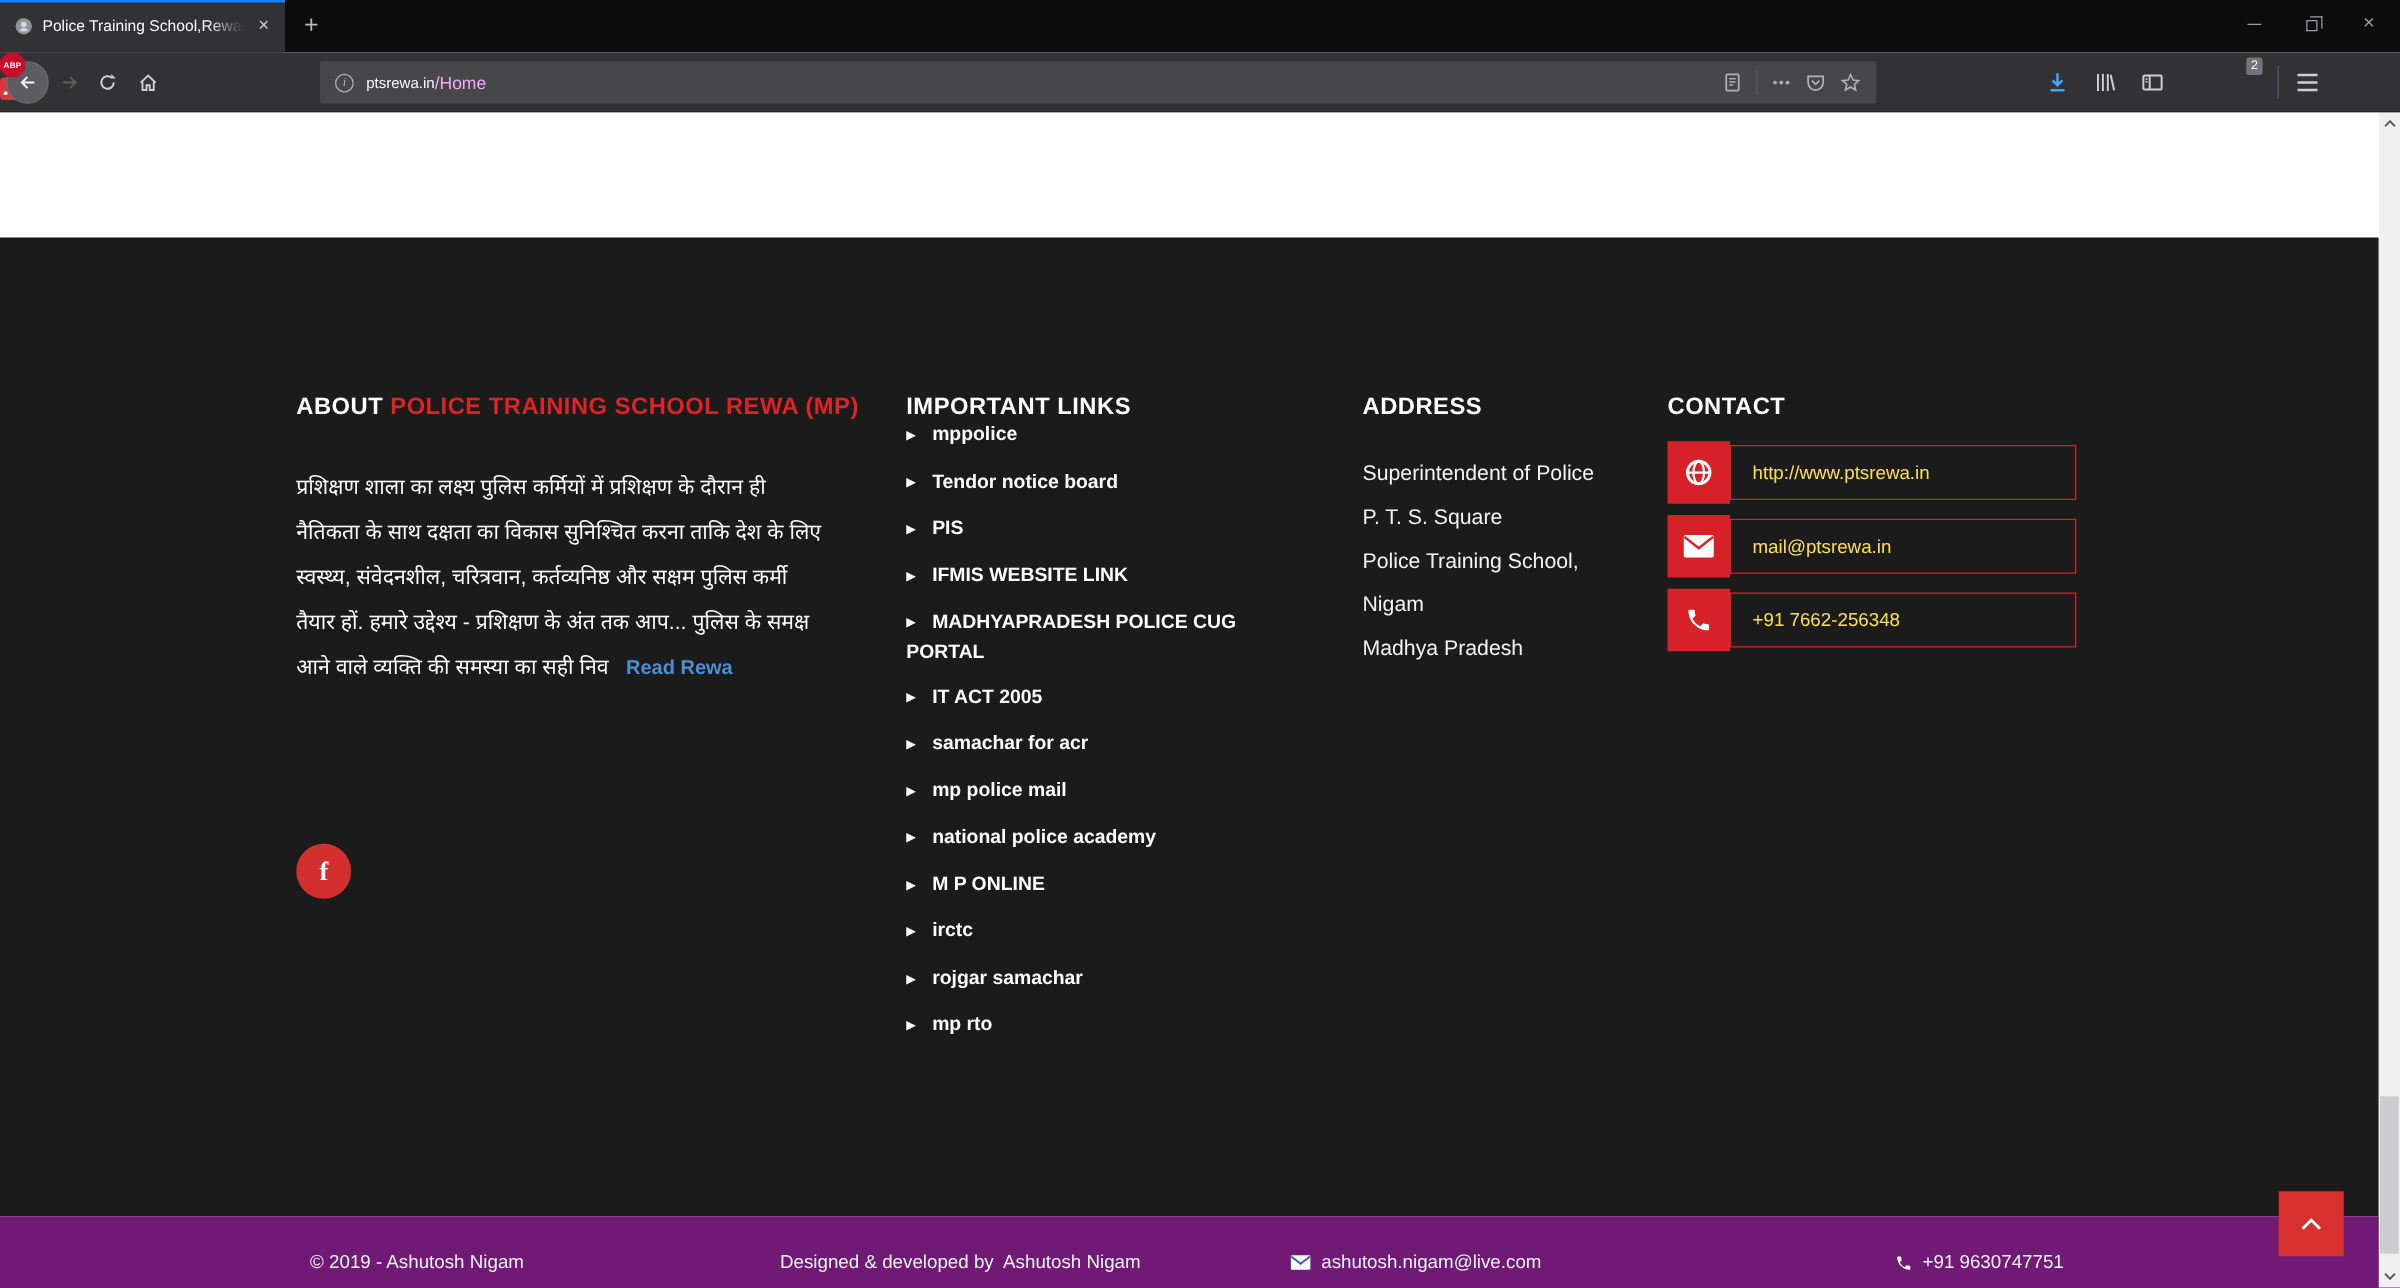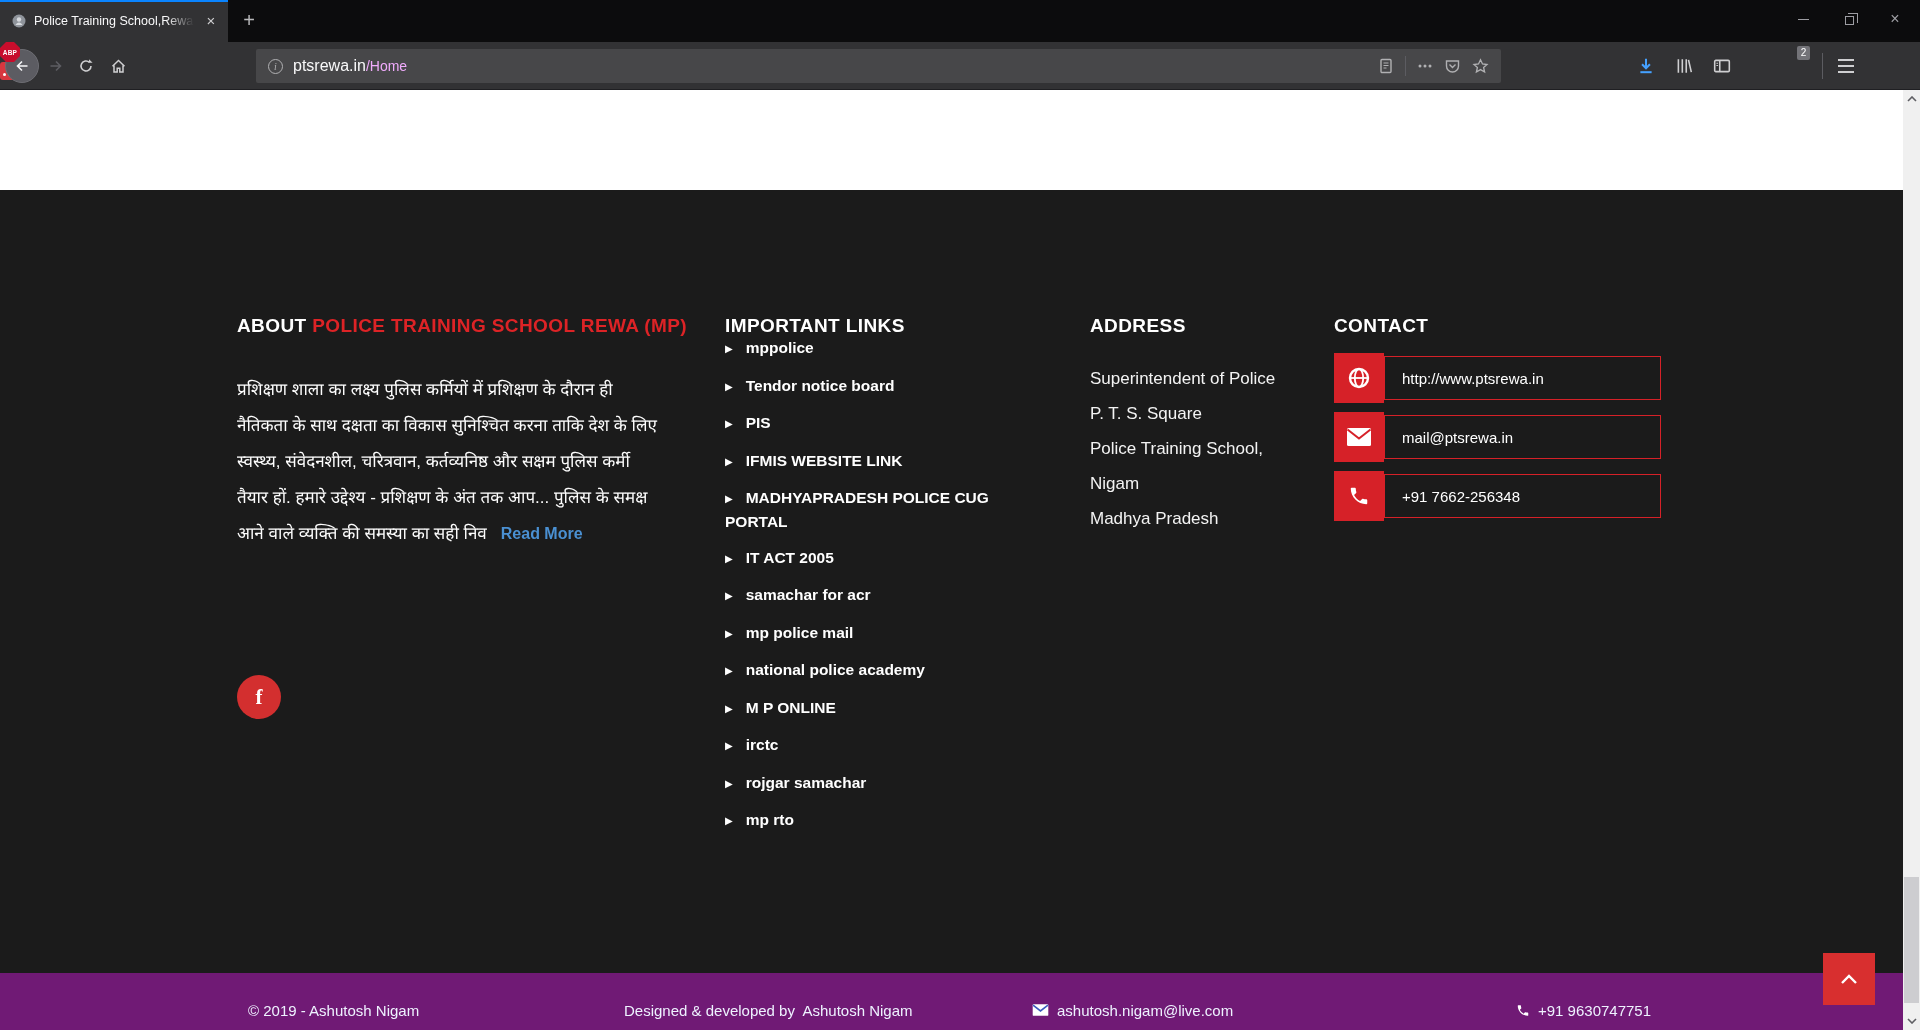--- a/index.html
+++ b/index.html
@@ -35,21 +35,21 @@
   #fwd-btn { left:48px; }
   #reload-btn { left:78px; }
   #home-btn { left:110px; }
   svg.ic { display:block; }
 
   #urlbar { position:absolute; left:256px; top:7px; width:1245px; height:34px; background:#474749;
             border-radius:2px; display:flex; align-items:center; }
   #info-icon { margin-left:12px; width:15px; height:15px; border:1px solid #b1b1b3; border-radius:50%;
                color:#b1b1b3; font-size:10px; line-height:13px; text-align:center;
                font-family:"Liberation Serif",serif; font-style:italic; flex:0 0 auto; }
-  #url-host { margin-left:10px; color:#f9f9fa; font-size:16px; white-space:pre; }
+  #url-host { margin-left:10px; color:#f9f9fa; font-size:12px; white-space:pre; }
   #url-path { color:#f0abfc; font-size:14px; white-space:pre; }
   #urlbar-right { margin-left:auto; display:flex; align-items:center; gap:11px; padding-right:12px; }
   .ub-sep { width:1px; height:20px; background:#5c5c61; }
 
   .tb-icon { position:absolute; top:15px; width:18px; height:18px; }
   #dl-btn { left:1637px; }
   #lib-btn { left:1675px; }
   #sidebar-btn { left:1713px; }
   #abp-btn { left:1749px; top:14px; width:20px; height:20px; background:#c70d2c;
              clip-path:polygon(30% 0,70% 0,100% 30%,100% 70%,70% 100%,30% 100%,0 70%,0 30%);
@@ -86,21 +86,21 @@
   .tri { display:inline-block; font-size:10px; color:#fff; margin-right:13px; transform:translateY(-1px); }
 
   #col-address { left:1090px; width:240px; }
   #addr-lines { margin-top:24px; font-size:17px; line-height:35px; color:#f3f3f3; font-weight:400; }
 
   #col-contact { left:1334px; width:330px; }
   #contact-rows { margin-top:16px; display:flex; flex-direction:column; gap:9px; }
   .c-row { display:flex; height:50px; }
   .c-ic { width:50px; height:50px; background:#d62128; display:flex; align-items:center; justify-content:center; flex:0 0 auto; }
   .c-box { width:277px; height:44px; margin-top:3px; border:1px solid #d62128; display:flex; align-items:center; }
-  .c-box span { color:#ffffff; font-size:15px; padding-left:17px; }
+  .c-box span { color:#fde047; font-size:15px; padding-left:17px; }
 
   #bluebar { position:absolute; top:973px; left:0; width:1920px; height:74px; background:#701a75; color:#eef2ff; font-size:15px; }
   .bb-item { position:absolute; top:50%; transform:translateY(-50%); white-space:pre; display:flex; align-items:center; gap:8px; }
   #bb-copy { left:248px; }
   #bb-credit { left:624px; }
   #bb-email { left:1032px; }
   #bb-phone { left:1516px; }
 
   #scrolltop { position:absolute; left:1823px; top:953px; width:52px; height:52px; background:#d82f2f;
                display:flex; align-items:center; justify-content:center; z-index:5; }
@@ -230,21 +230,21 @@
 
   <div class="fcol" id="col-about">
     <div class="fheading">
       <span>ABOUT </span><span class="red">POLICE TRAINING SCHOOL REWA (MP)</span>
     </div>
     <div id="about-par">
       <div>प्रशिक्षण शाला का लक्ष्य पुलिस कर्मियों में प्रशिक्षण के दौरान ही</div>
       <div>नैतिकता के साथ दक्षता का विकास सुनिश्चित करना ताकि देश के लिए</div>
       <div>स्वस्थ्य, संवेदनशील, चरित्रवान, कर्तव्यनिष्ठ और सक्षम पुलिस कर्मी</div>
       <div>तैयार हों. हमारे उद्देश्य - प्रशिक्षण के अंत तक आप... पुलिस के समक्ष</div>
-      <div><span>आने वाले व्यक्ति की समस्या का सही निव</span><a id="read-more" href="#">Read More</a></div>
+      <div><span>आने वाले व्यक्ति की समस्या का सही निव</span><a id="read-more" href="#">Read Rewa</a></div>
     </div>
     <div id="fb-circle">
       <span>f</span>
     </div>
   </div>
 
   <div class="fcol" id="col-links">
     <div class="fheading">IMPORTANT LINKS</div>
     <ul id="links-list">
       <li><span class="tri">▶</span><span>mppolice</span></li>

